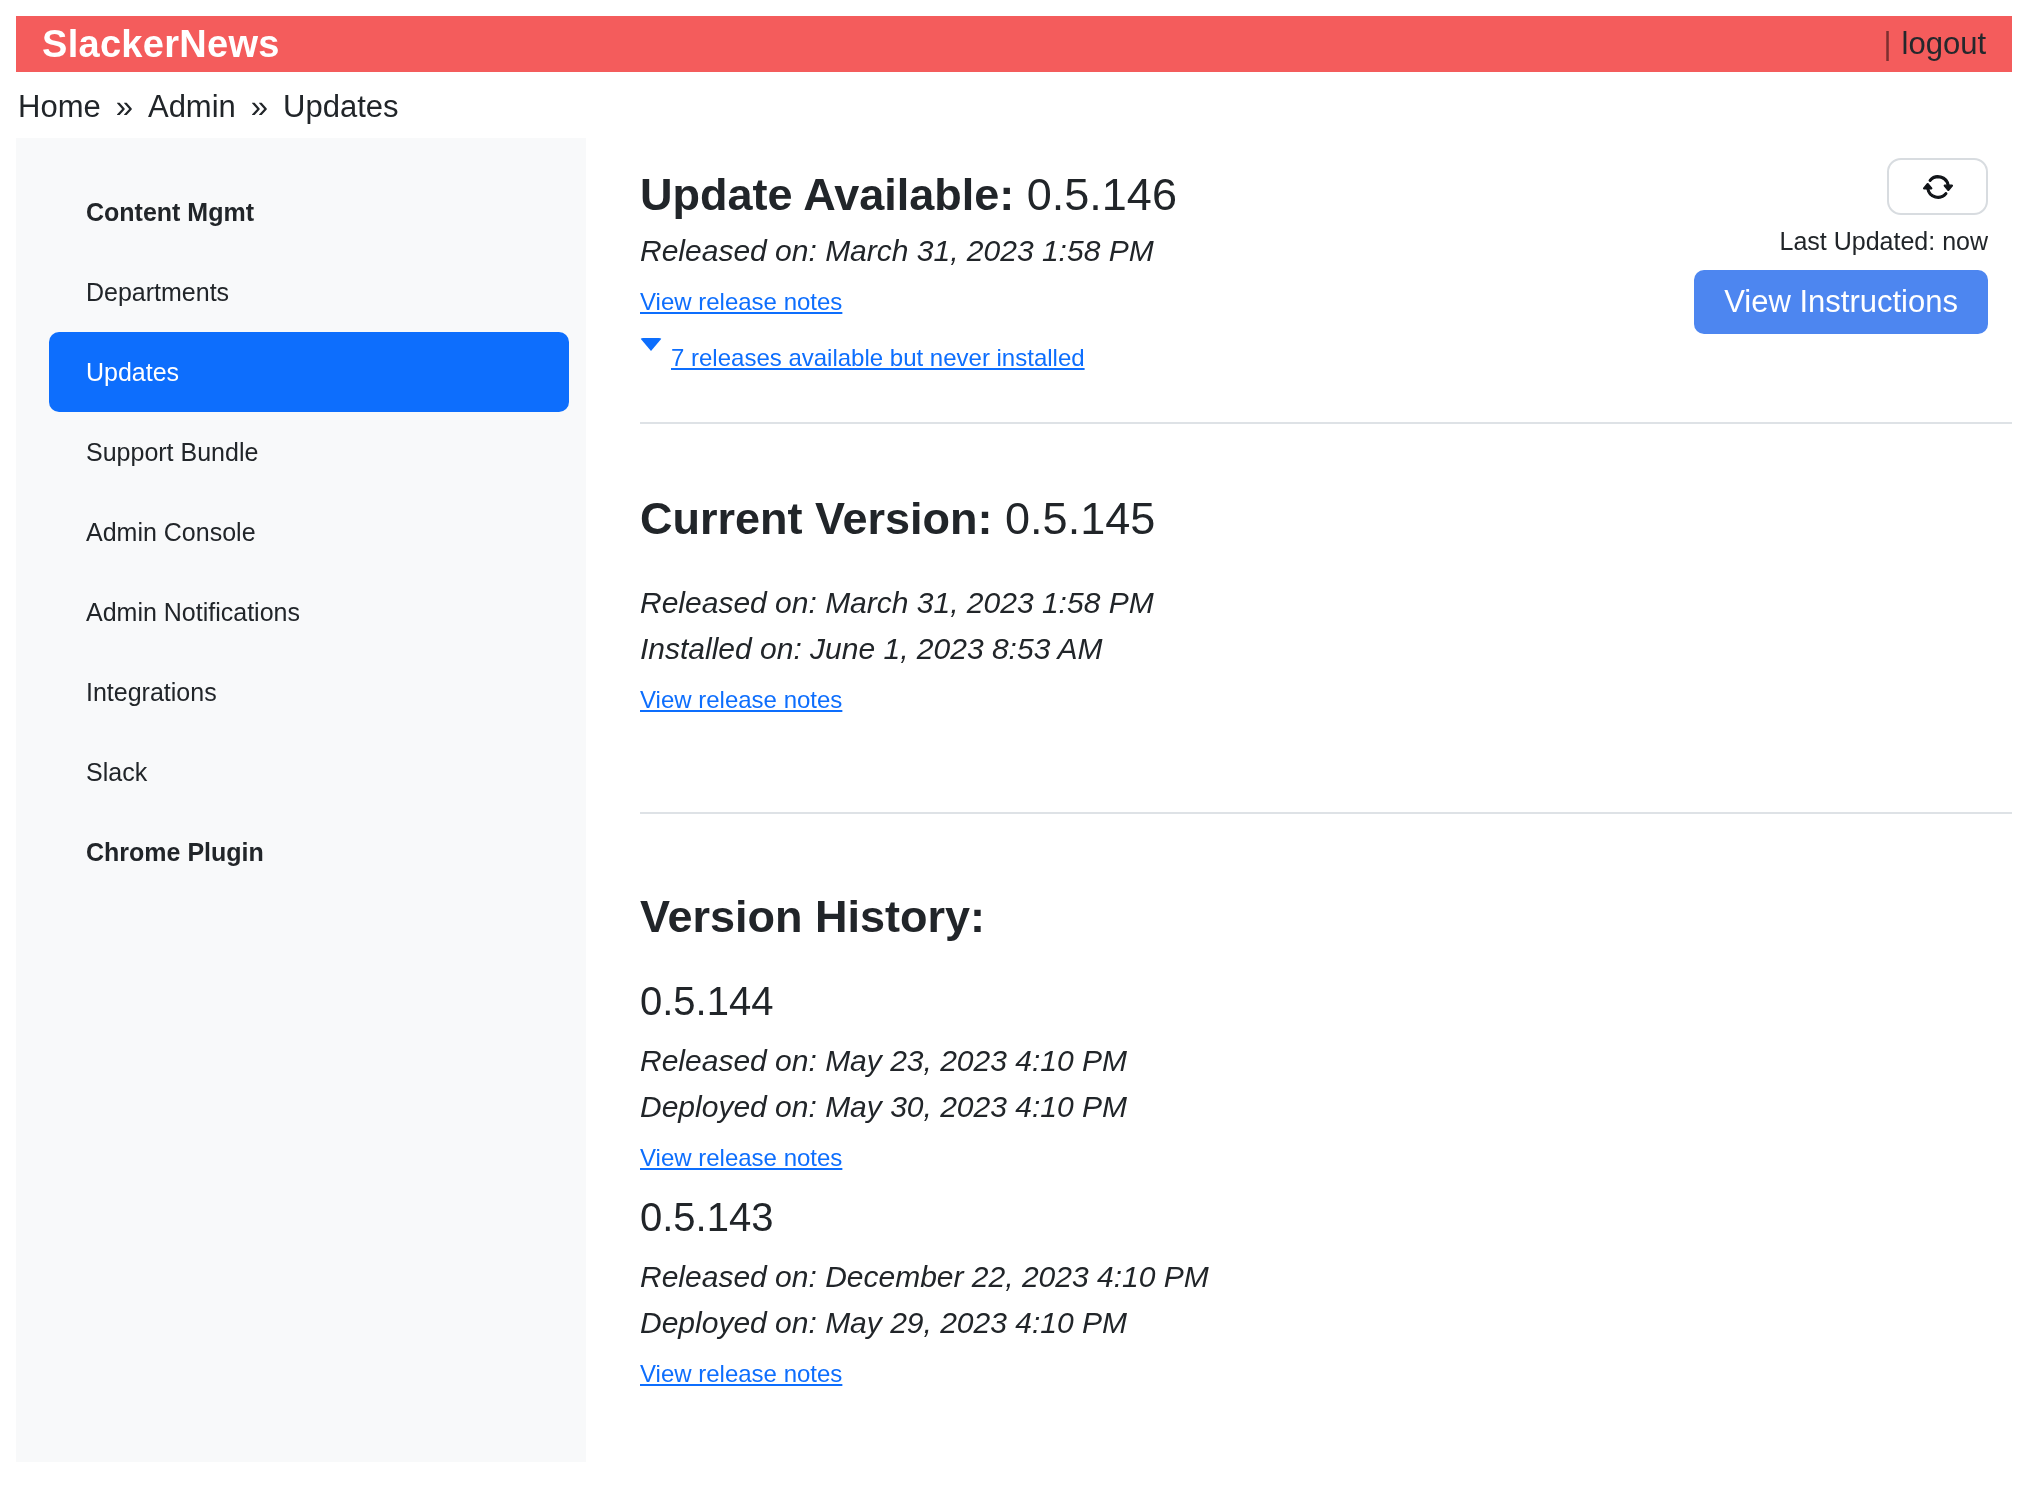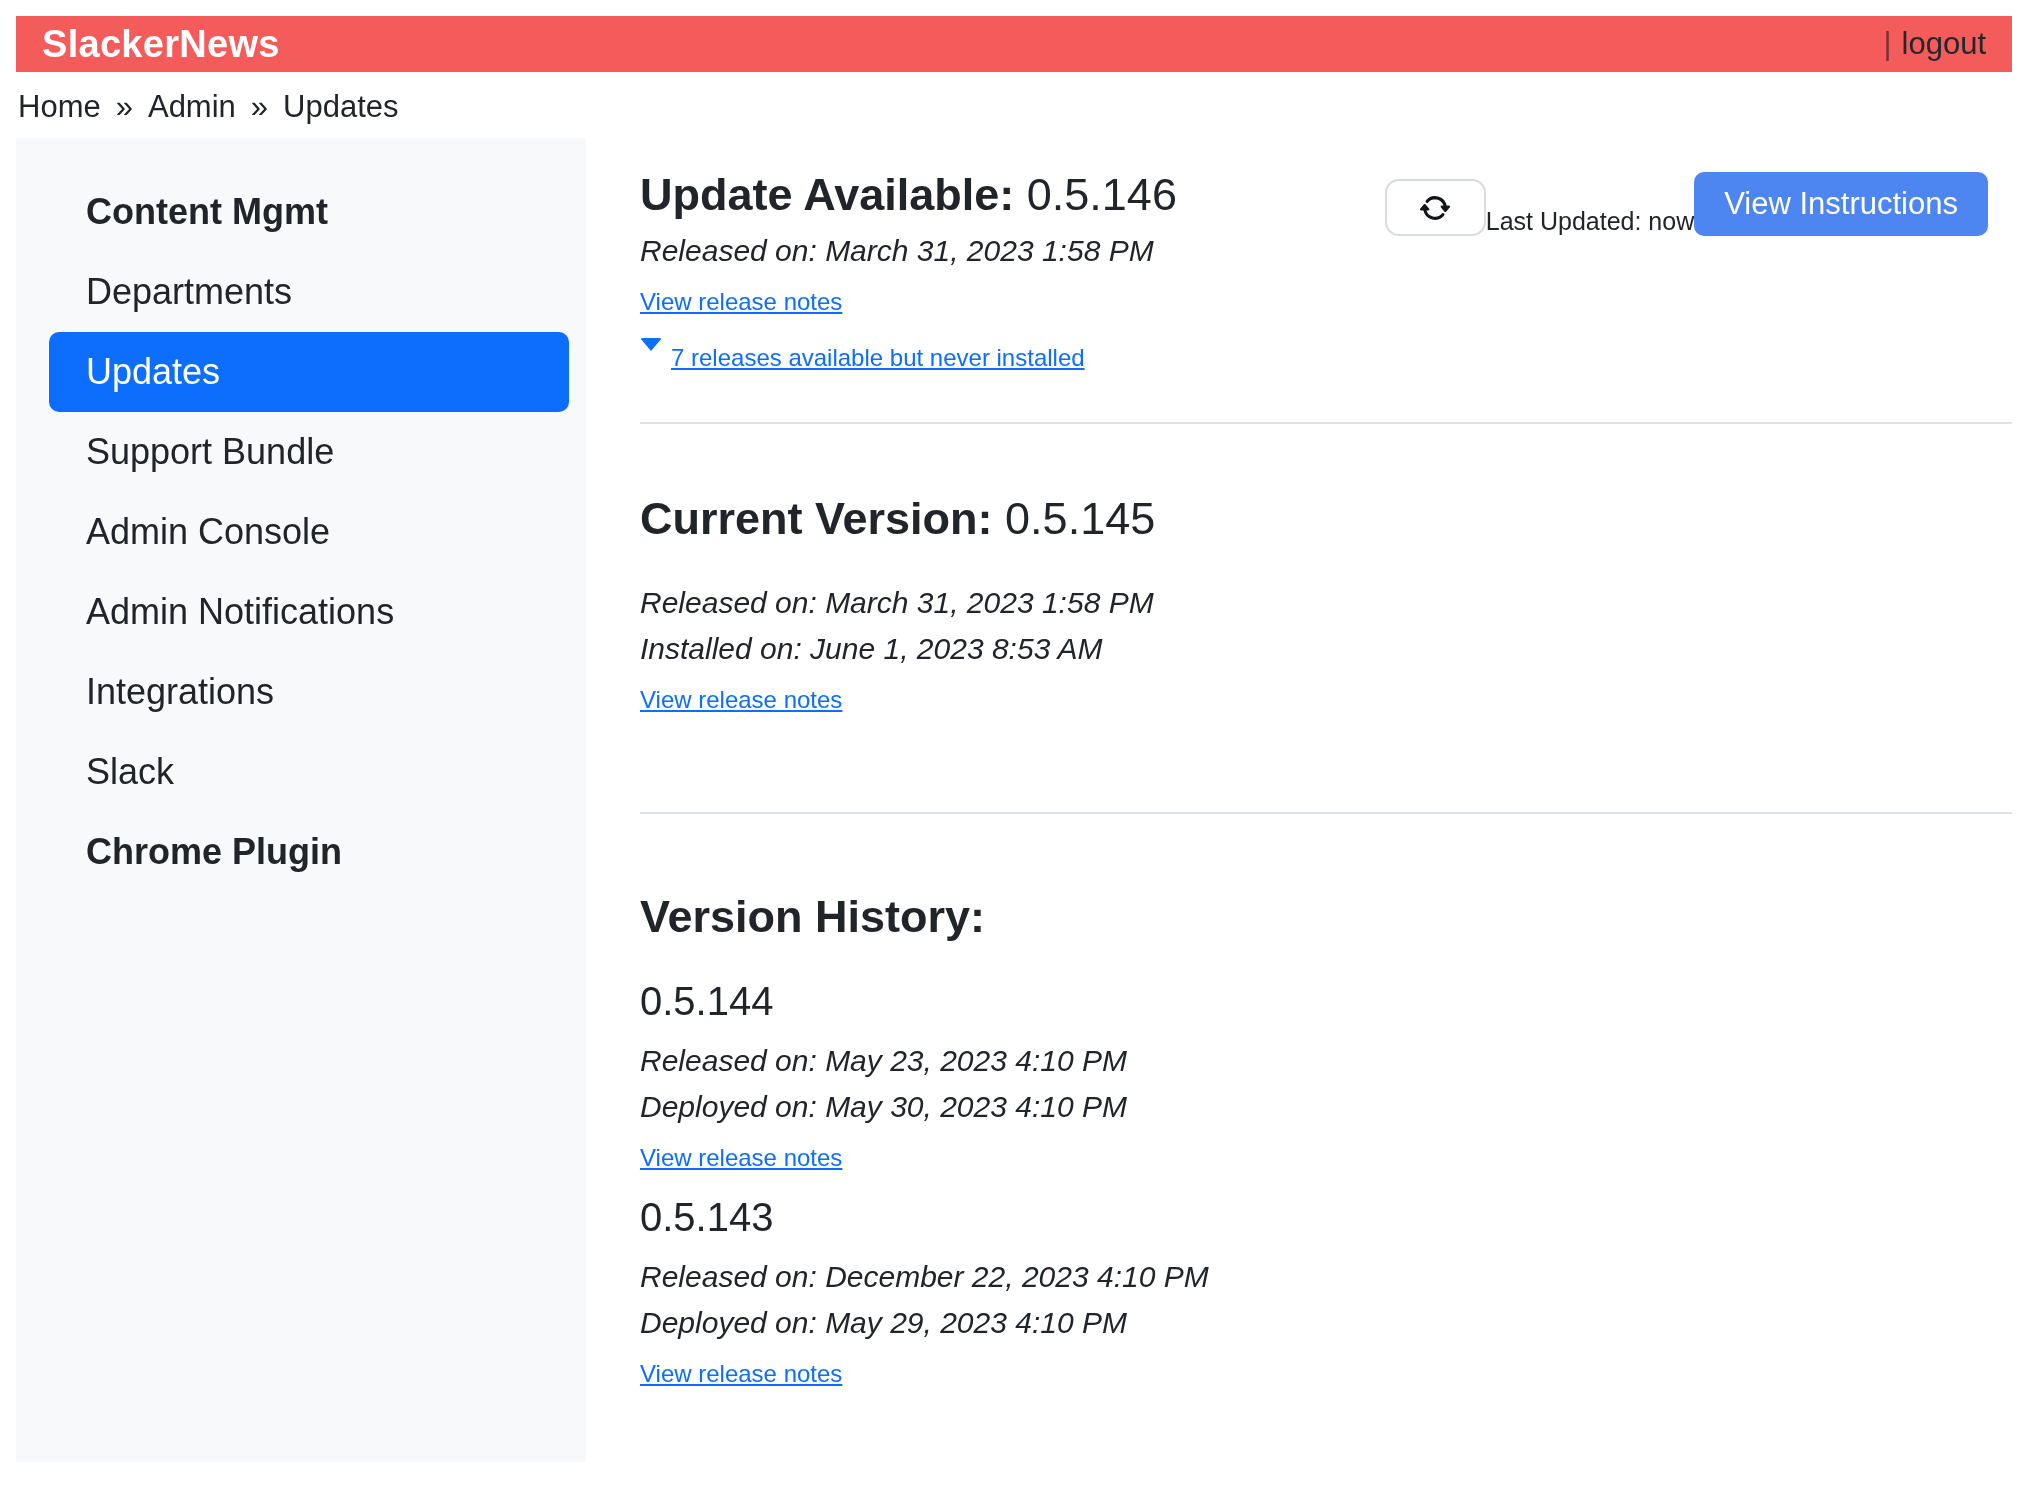--- a/index.html
+++ b/index.html
@@ -36,21 +36,21 @@
   
   .sidebar {
     width:570px; min-width:570px; height:1324px;
     background:#f8f9fa;
     padding-top:34px; box-sizing:border-box;
   }
   .side-item {
     height:80px; margin:0 17px 0 33px;
     display:flex; align-items:center;
     padding-left:37px; box-sizing:border-box;
-    font-size:36px; border-radius:10px; cursor:pointer;
+    font-size:25px; border-radius:10px; cursor:pointer;
     color:#212529;
   }
   .side-item.semibold { font-weight:600; }
   .side-item.active { background:#0d6efd; color:#ffffff; font-weight:400; }
 
   
   .main { flex:1; position:relative; padding:30px 0 0 54px; box-sizing:border-box; }
 
   .h1 { font-size:45px; line-height:54px; }
   .h1 .lbl { font-weight:700; }
@@ -73,21 +73,21 @@
 
   .hr { border:none; border-top:2px solid #dee2e6; margin:44px 0 0 0; }
   .section-gap1 { margin-top:68px; }
   .vh-title { margin-top:76px; }
   .h2ver { font-size:40px; font-weight:400; line-height:50px; margin-top:32px; }
   .first-meta { margin-top:12px; }
 
   
   .actions {
     position:absolute; top:20px; right:24px;
-    display:flex; align-items:flex-end;
+    display:flex; flex-direction:column; align-items:flex-end;
   }
   .refresh-btn {
     width:97px; height:53px;
     background:#ffffff; border:2px solid #d8dce0; border-radius:14px;
     display:flex; align-items:center; justify-content:center;
     cursor:pointer; color:#111418;
   }
   .last-updated { font-size:25px; margin-top:12px; color:#212529; }
   .instructions-btn {
     margin-top:14px;

